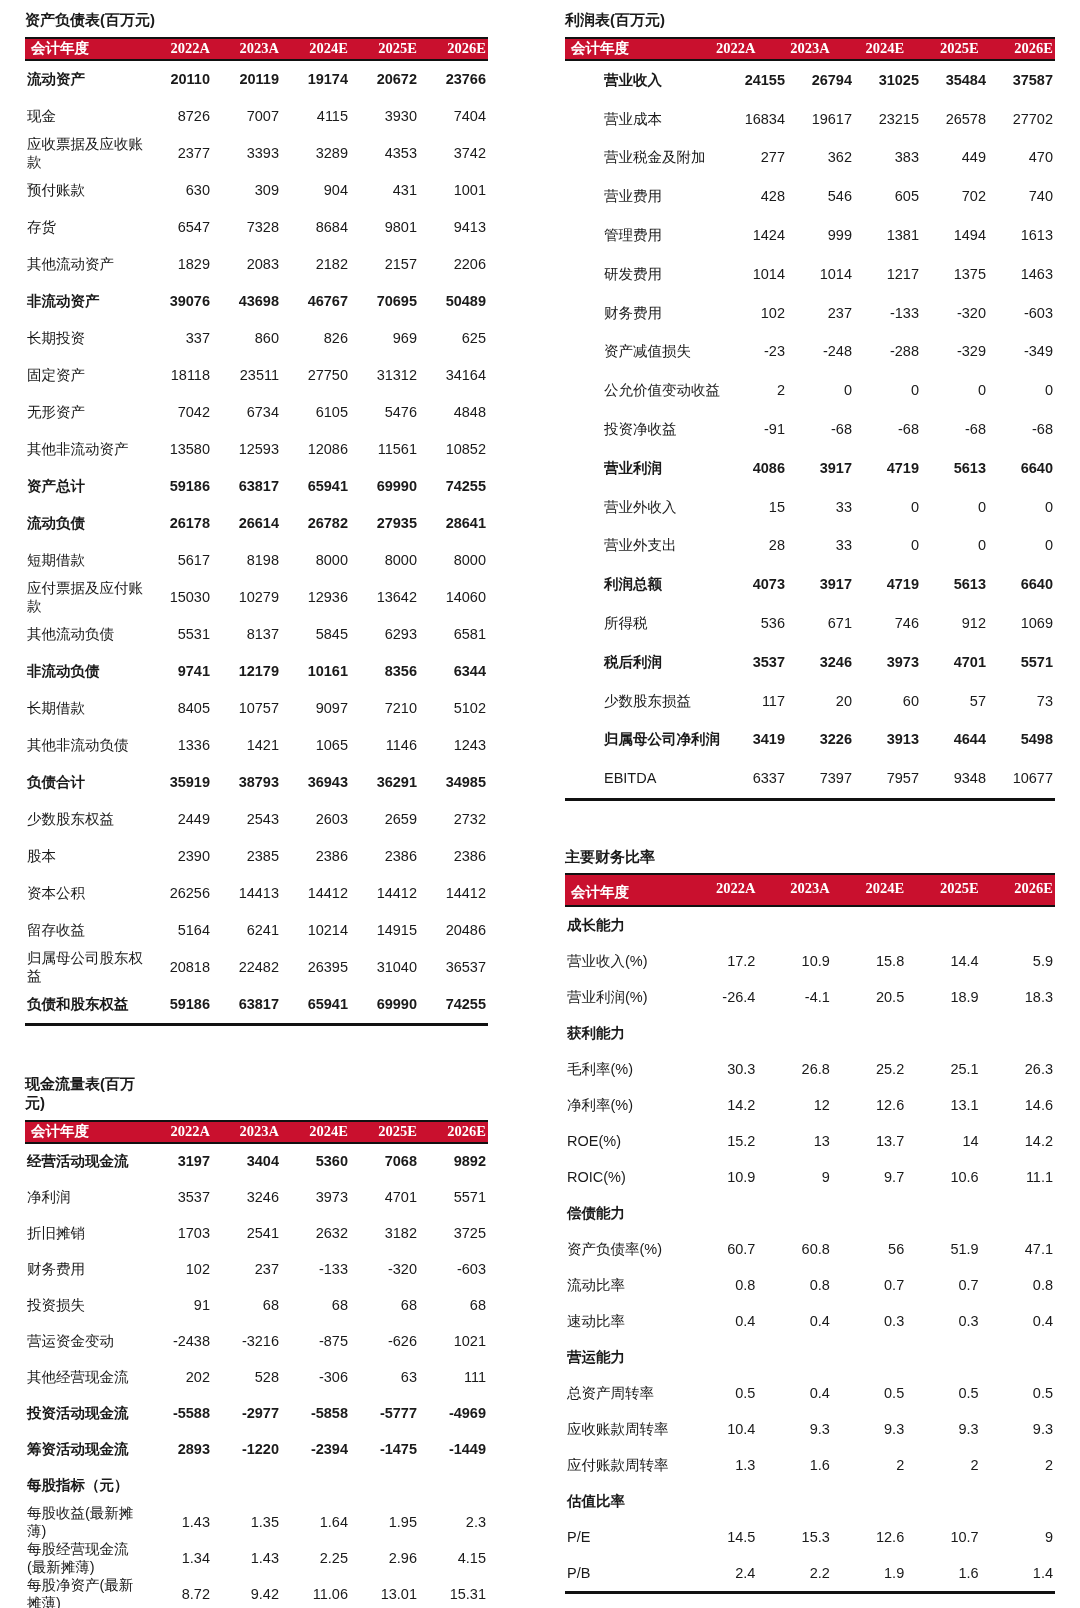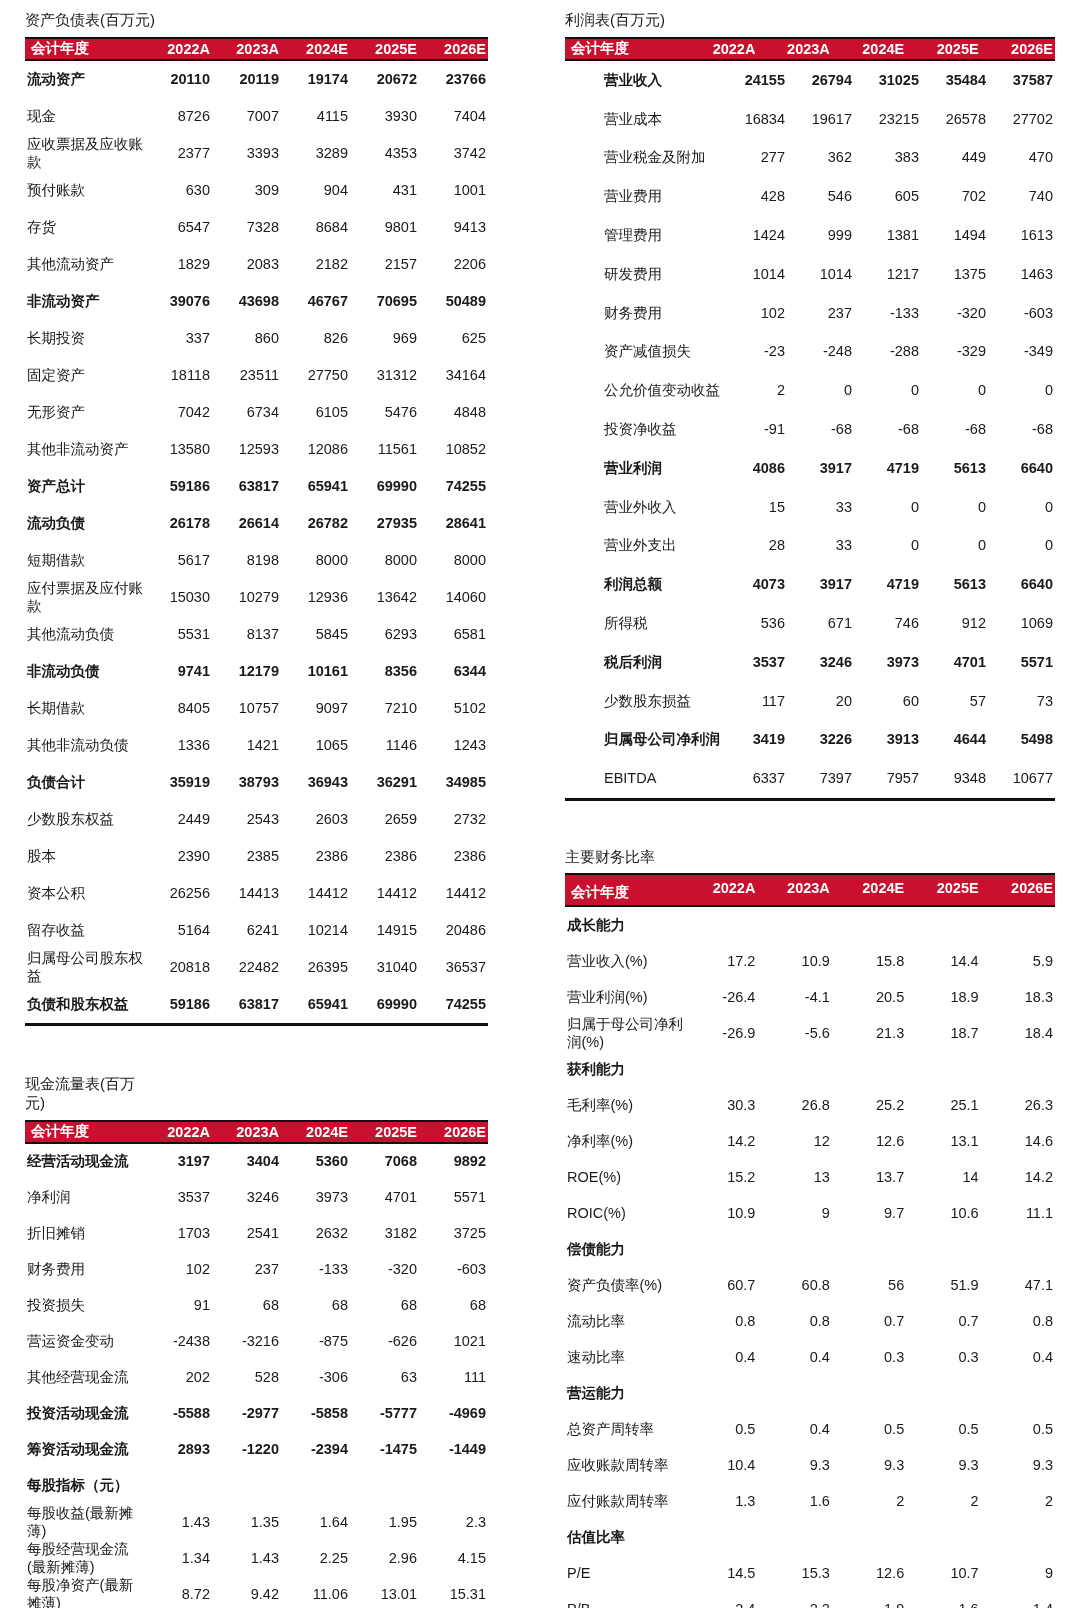--- a/index.html
+++ b/index.html
@@ -6,29 +6,29 @@
   * { box-sizing: border-box; }
   body {
     width: 1080px; height: 1608px; margin: 0; background: #ffffff;
     color: var(--ink);
     font-family: "Liberation Sans", "DejaVu Sans", sans-serif;
   }
   .page { display: flex; padding: 8px 25px 0 25px; gap: 77px; }
   .col-left  { width: 463px; flex: 0 0 463px; }
   .col-right { width: 490px; flex: 0 0 490px; }
 
-  .tbl-title { font-size: 15px; font-weight: normal; margin: 2px 0 7px 0; line-height: 1.3; }
+  .tbl-title { font-size: 15px; font-weight: bold; margin: 2px 0 7px 0; line-height: 1.3; }
   .tbl-title.wrap { max-width: 112px; }
 
   .tbl { border-bottom: 3px solid #111; }
 
   .thead {
     display: flex; align-items: center; min-height: 24px;
     background: var(--red); color: #fff; font-weight: bold; font-size: 14.5px;
-    border-top: 2px solid #111; border-bottom: 2px solid #111;
+    border-top: 2px solid #111; border-bottom: 2px solid #111; font-family: Liberation Serif, serif;
   }
   .thead .hl { flex: 0 0 118px; text-align: left; padding-left: 6px; }
   .thead .hc { flex: 1; text-align: right; padding-right: 2px; }
   .thead.tall { min-height: 34px; align-items: flex-start; padding-top: 5px; }
   .thead.tall .hl { align-self: flex-end; padding-bottom: 3px; }
 
   .row { display: flex; align-items: center; font-size: 14.5px; line-height: 1.25; }
   .row .lbl { flex: 0 0 118px; padding-left: 2px; }
   .row .v   { flex: 1; text-align: right; padding-right: 2px; }
   .row.bold { font-weight: bold; }
@@ -569,28 +569,20 @@
             <div class="v">5.9</div>
           </div>
           <div class="row">
             <div class="lbl">营业利润(%)</div>
             <div class="v">-26.4</div>
             <div class="v">-4.1</div>
             <div class="v">20.5</div>
             <div class="v">18.9</div>
             <div class="v">18.3</div>
           </div>
-          <div class="row">
-            <div class="lbl">归属于母公司净利润(%)</div>
-            <div class="v">-26.9</div>
-            <div class="v">-5.6</div>
-            <div class="v">21.3</div>
-            <div class="v">18.7</div>
-            <div class="v">18.4</div>
-          </div>
           <div class="row bold">
             <div class="lbl">获利能力</div>
           </div>
           <div class="row">
             <div class="lbl">毛利率(%)</div>
             <div class="v">30.3</div>
             <div class="v">26.8</div>
             <div class="v">25.2</div>
             <div class="v">25.1</div>
             <div class="v">26.3</div>

